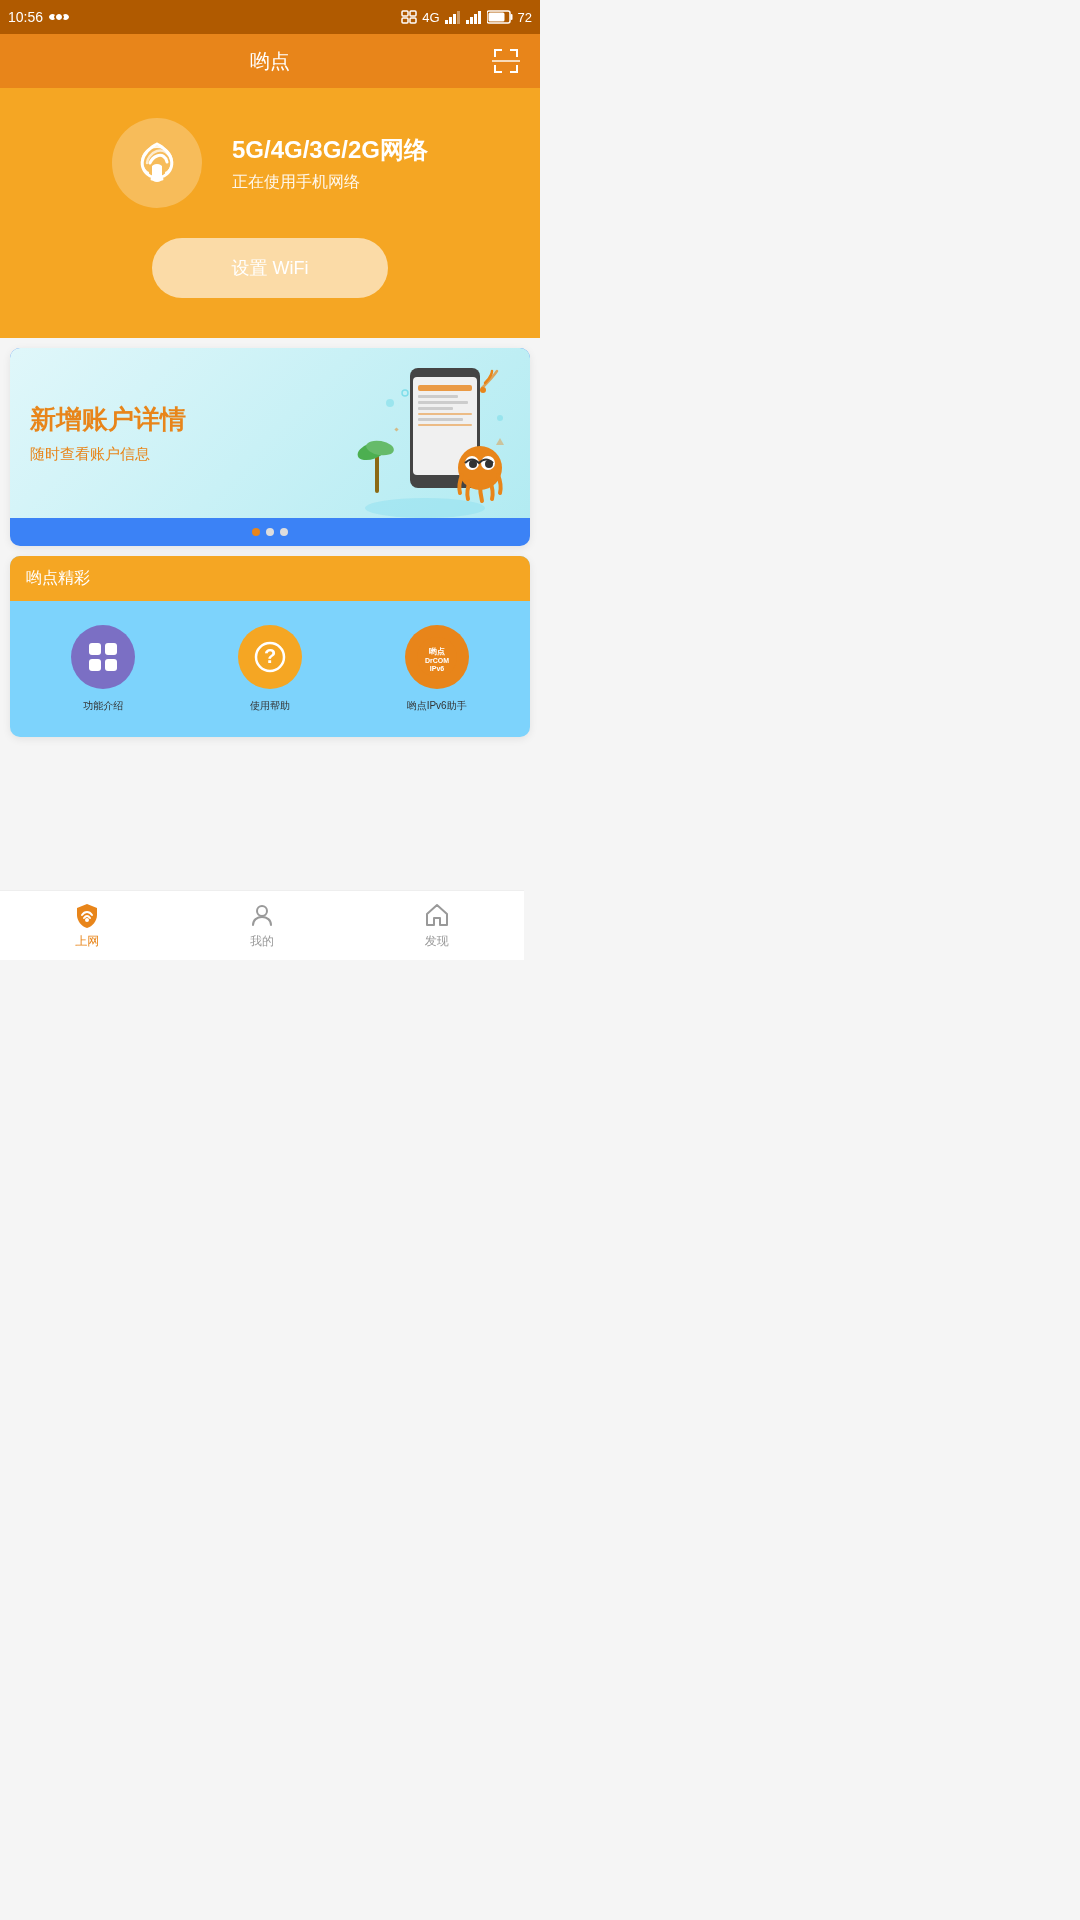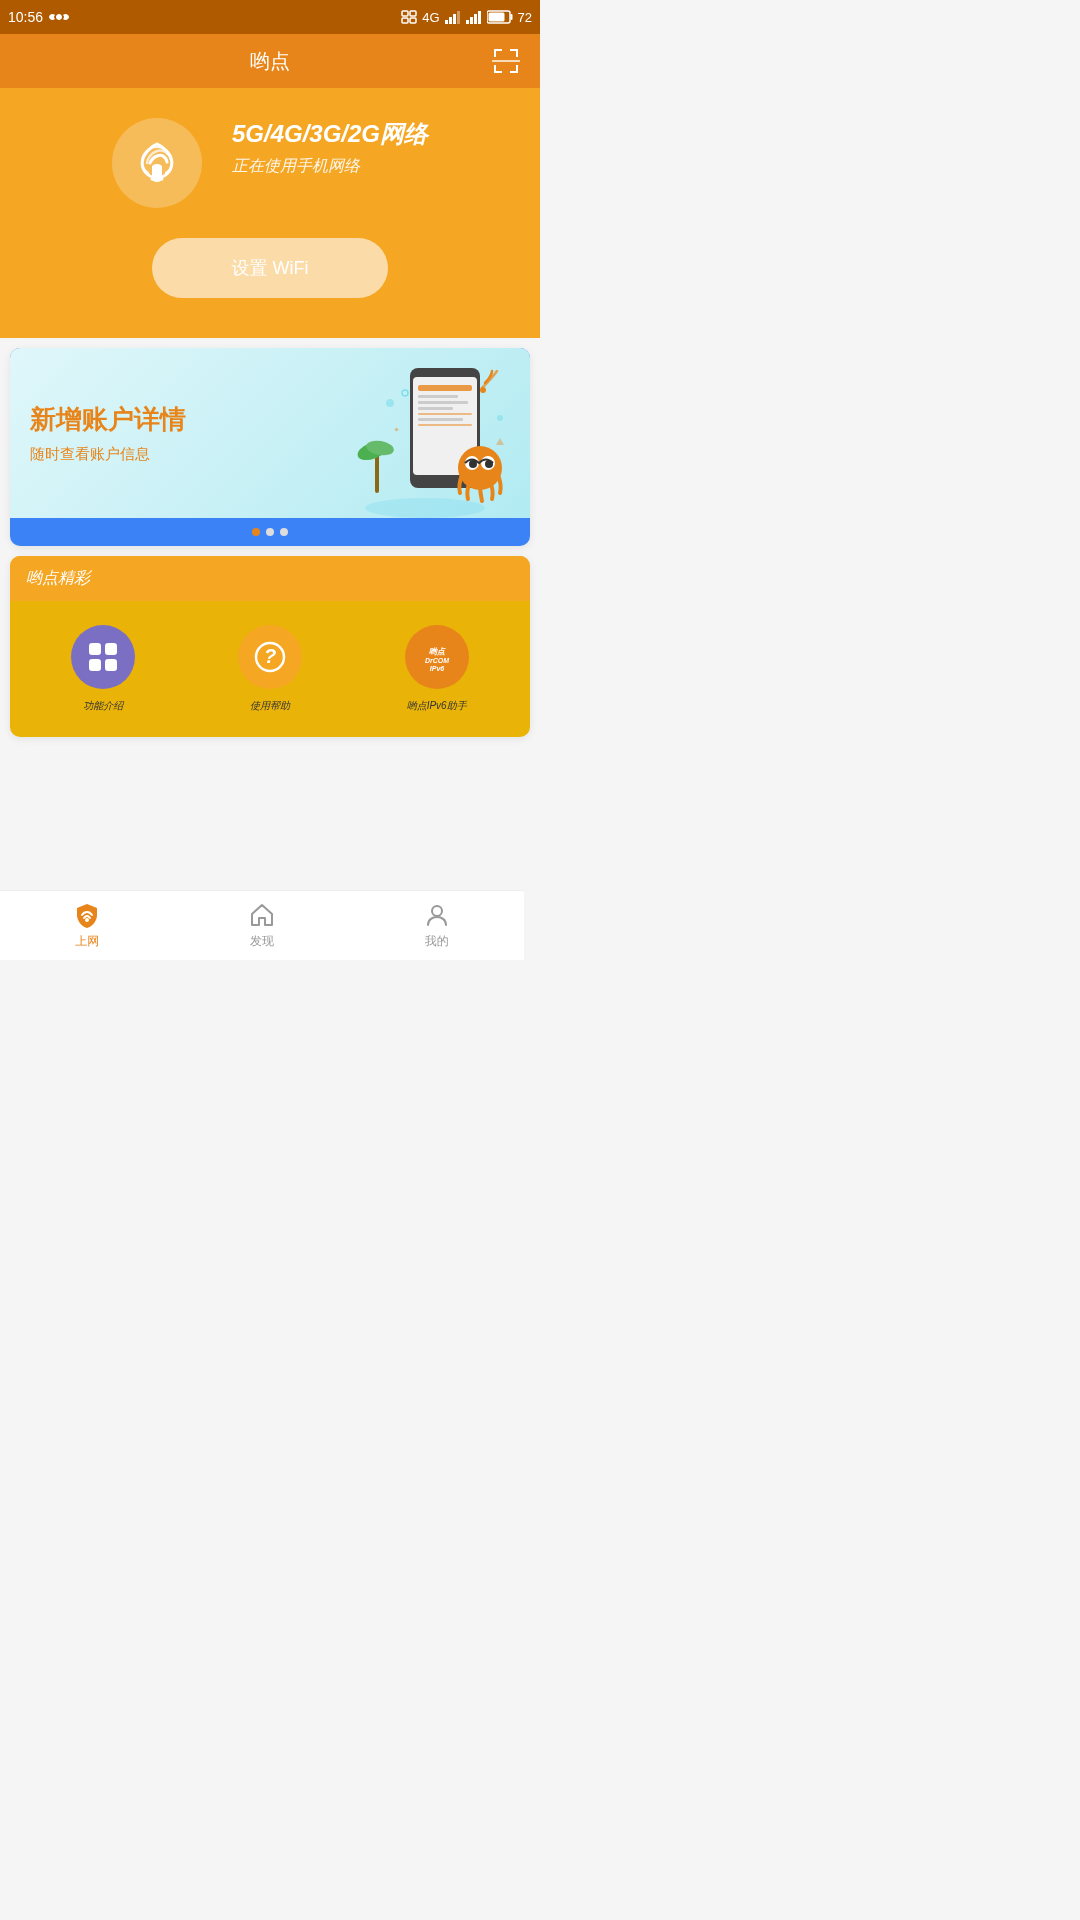--- a/index.html
+++ b/index.html
@@ -52,23 +52,23 @@
     
     .hero {
       background: #F5A623;
       padding: 30px 20px 40px;
       display: flex;
       flex-direction: column;
       align-items: center;
     }
     .network-info {
       display: flex;
+      align-items: center;
       gap: 30px;
       margin-bottom: 30px;
-      font-style: italic;
     }
     .telecom-logo {
       width: 90px;
       height: 90px;
       border-radius: 50%;
       background: rgba(255,255,255,0.25);
       display: flex;
       align-items: center;
       justify-content: center;
       flex-shrink: 0;
@@ -138,26 +138,25 @@
       height: 8px;
       border-radius: 50%;
       background: #ddd;
     }
     .dot.active {
       background: #E8851A;
     }
 
     
     .features-section {
-      background: #eab308;
+      background: #7dd3fc;
       margin: 10px 10px 0;
       border-radius: 10px;
       overflow: hidden;
       box-shadow: 0 2px 8px rgba(0,0,0,0.08);
-      font-style: italic;
     }
     .features-header {
       background: #F5A623;
       padding: 12px 16px;
     }
     .features-header span {
       color: white;
       font-size: 16px;
       font-weight: 500;
     }
@@ -441,29 +440,29 @@
         <path d="M11 17 Q12.5 15 14 15 Q15.5 15 17 17" stroke="white" stroke-width="2" fill="none" stroke-linecap="round"></path>
         <circle cx="14" cy="19" r="2" fill="white"></circle>
       </svg>
     </div>
     <span class="nav-label" style="color:#E8851A">上网</span>
   </div>
 
   <div class="nav-item">
     <div class="nav-icon">
       <svg width="28" height="28" viewBox="0 0 28 28" fill="none">
-        <path d="M14 4 L4 13 L4 24 L11 24 L11 17 L17 17 L17 24 L24 24 L24 13 Z" stroke="#999" stroke-width="2" fill="none" stroke-linejoin="round"></path>
+        <circle cx="14" cy="10" r="5" stroke="#999" stroke-width="2" fill="none"></circle>
+        <path d="M5 24 C5 19 9 16 14 16 C19 16 23 19 23 24" stroke="#999" stroke-width="2" fill="none" stroke-linecap="round"></path>
       </svg>
     </div>
-    <span class="nav-label">发现</span>
+    <span class="nav-label">我的</span>
   </div>
 
   <div class="nav-item">
     <div class="nav-icon">
       <svg width="28" height="28" viewBox="0 0 28 28" fill="none">
-        <circle cx="14" cy="10" r="5" stroke="#999" stroke-width="2" fill="none"></circle>
-        <path d="M5 24 C5 19 9 16 14 16 C19 16 23 19 23 24" stroke="#999" stroke-width="2" fill="none" stroke-linecap="round"></path>
+        <path d="M14 4 L4 13 L4 24 L11 24 L11 17 L17 17 L17 24 L24 24 L24 13 Z" stroke="#999" stroke-width="2" fill="none" stroke-linejoin="round"></path>
       </svg>
     </div>
-    <span class="nav-label">我的</span>
+    <span class="nav-label">发现</span>
   </div>
 
 </div>
 
 </body></html>

